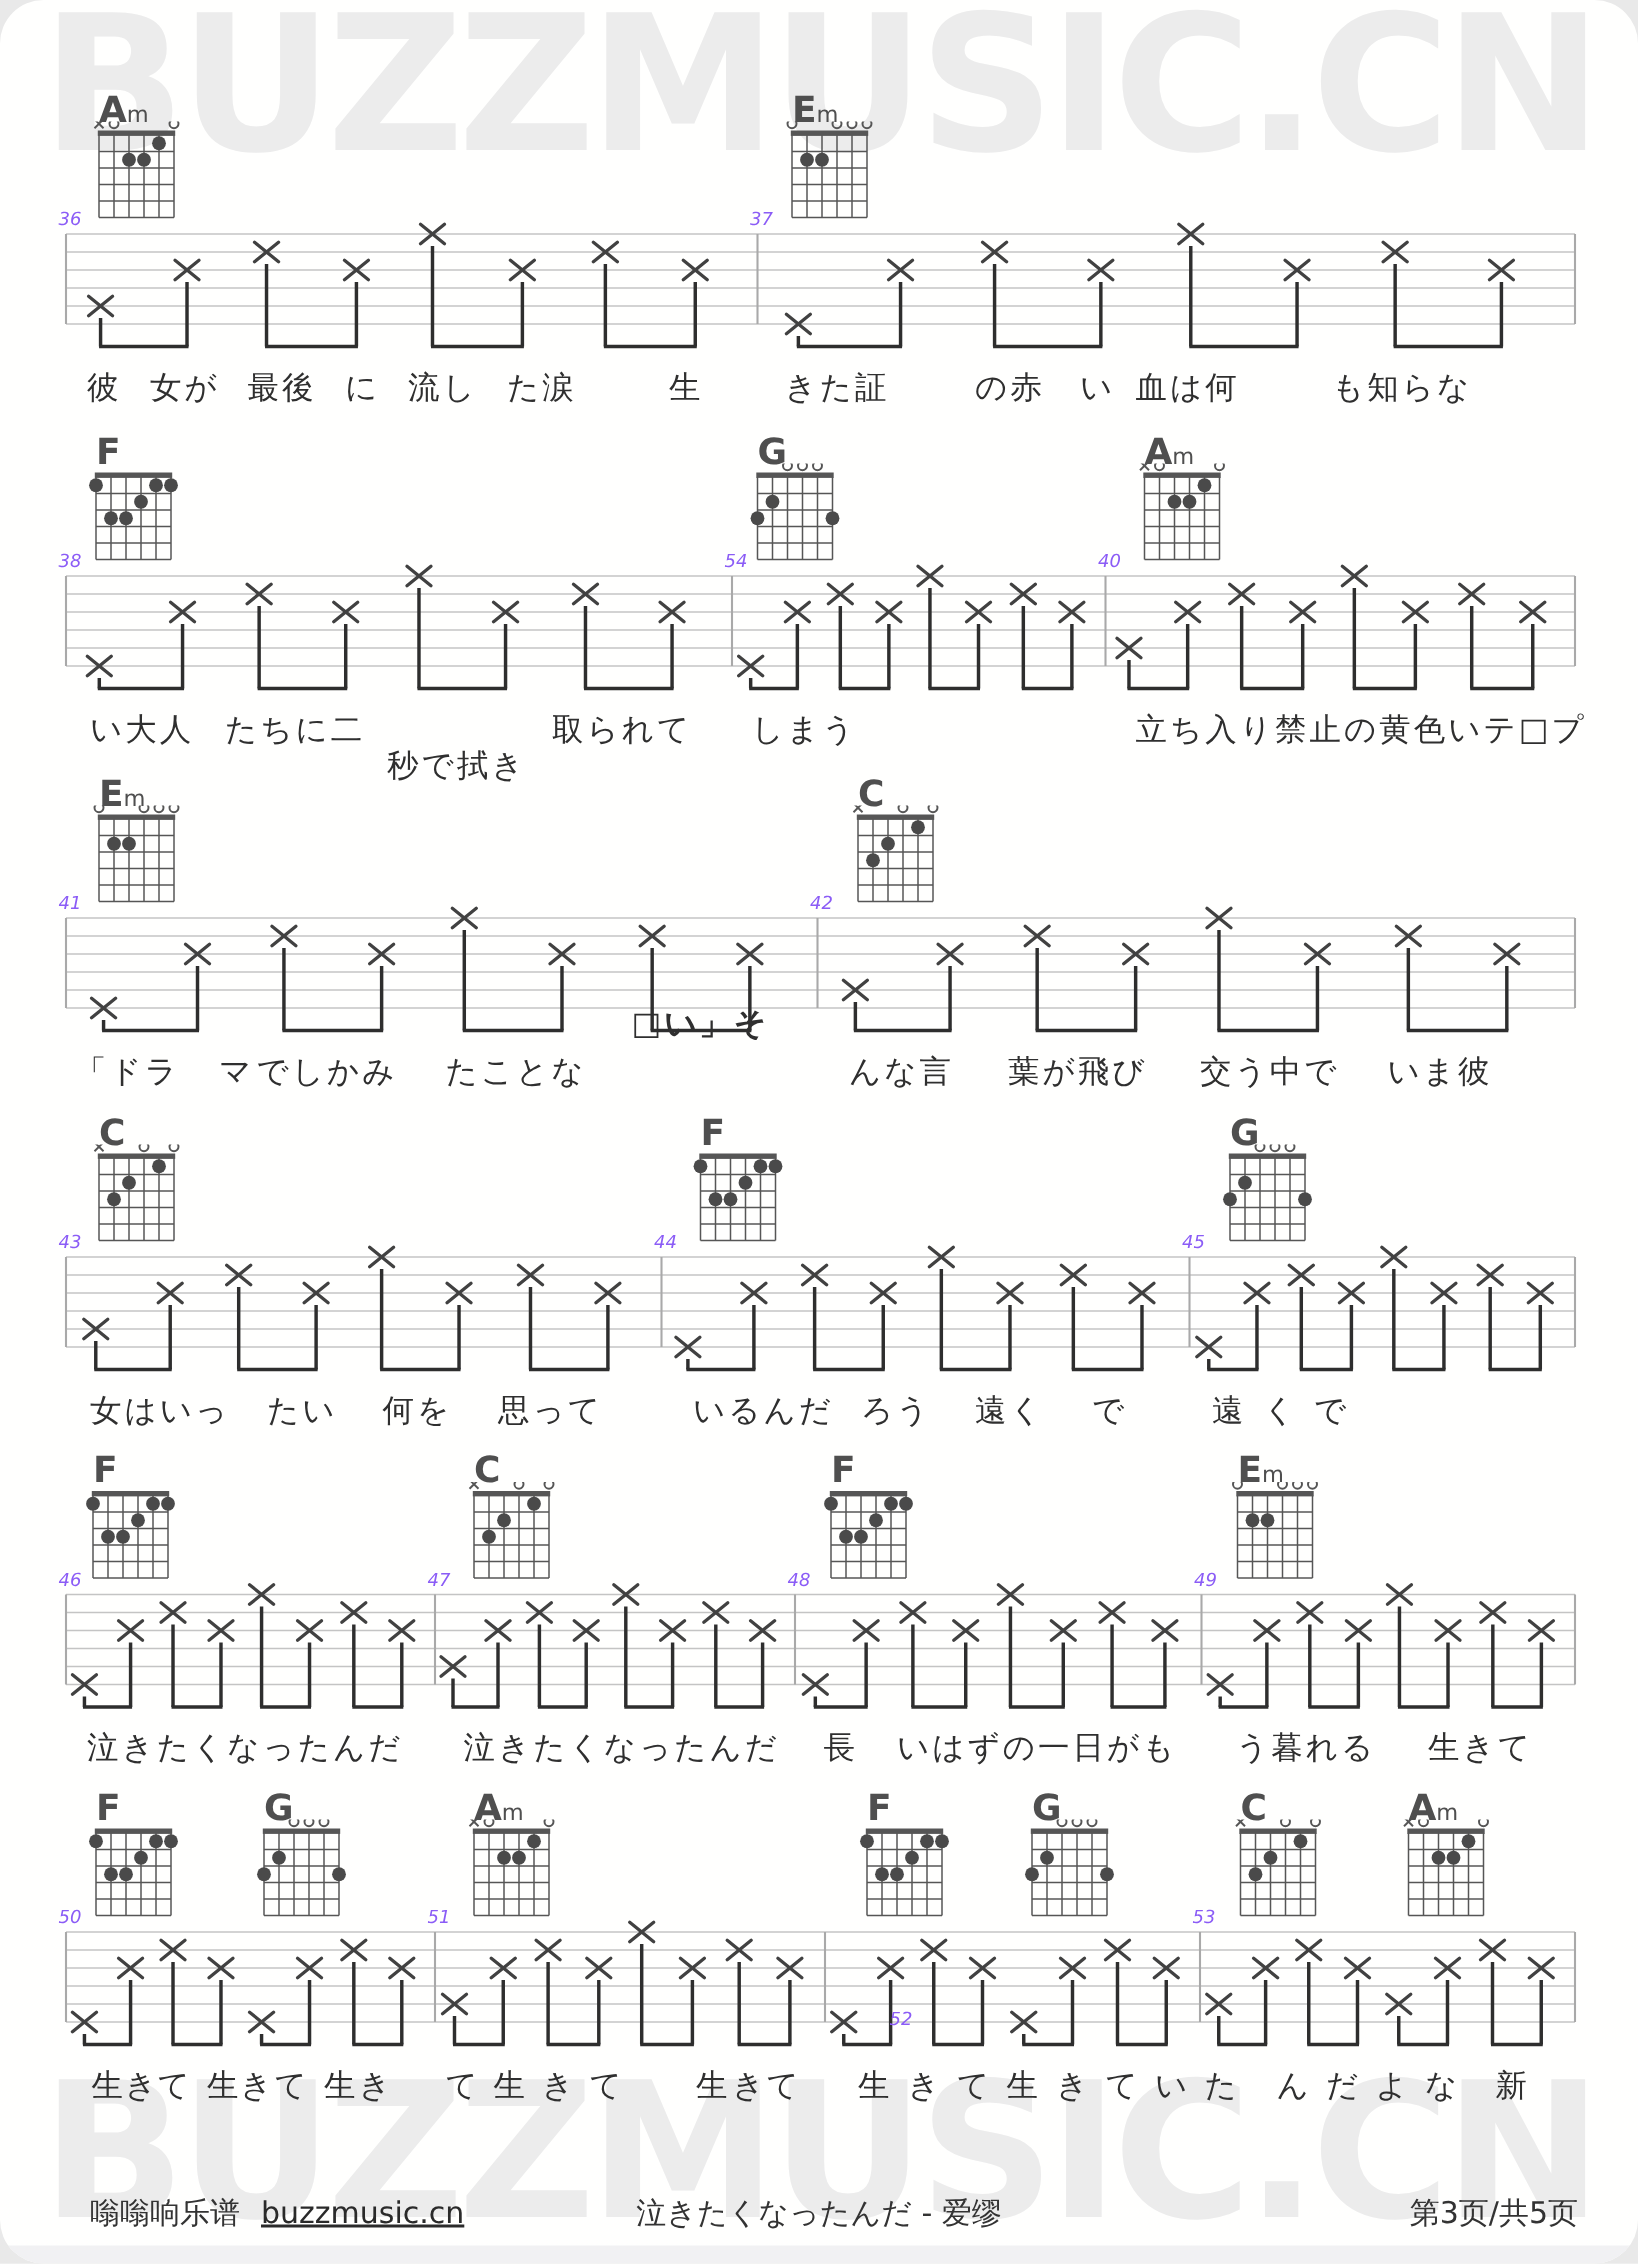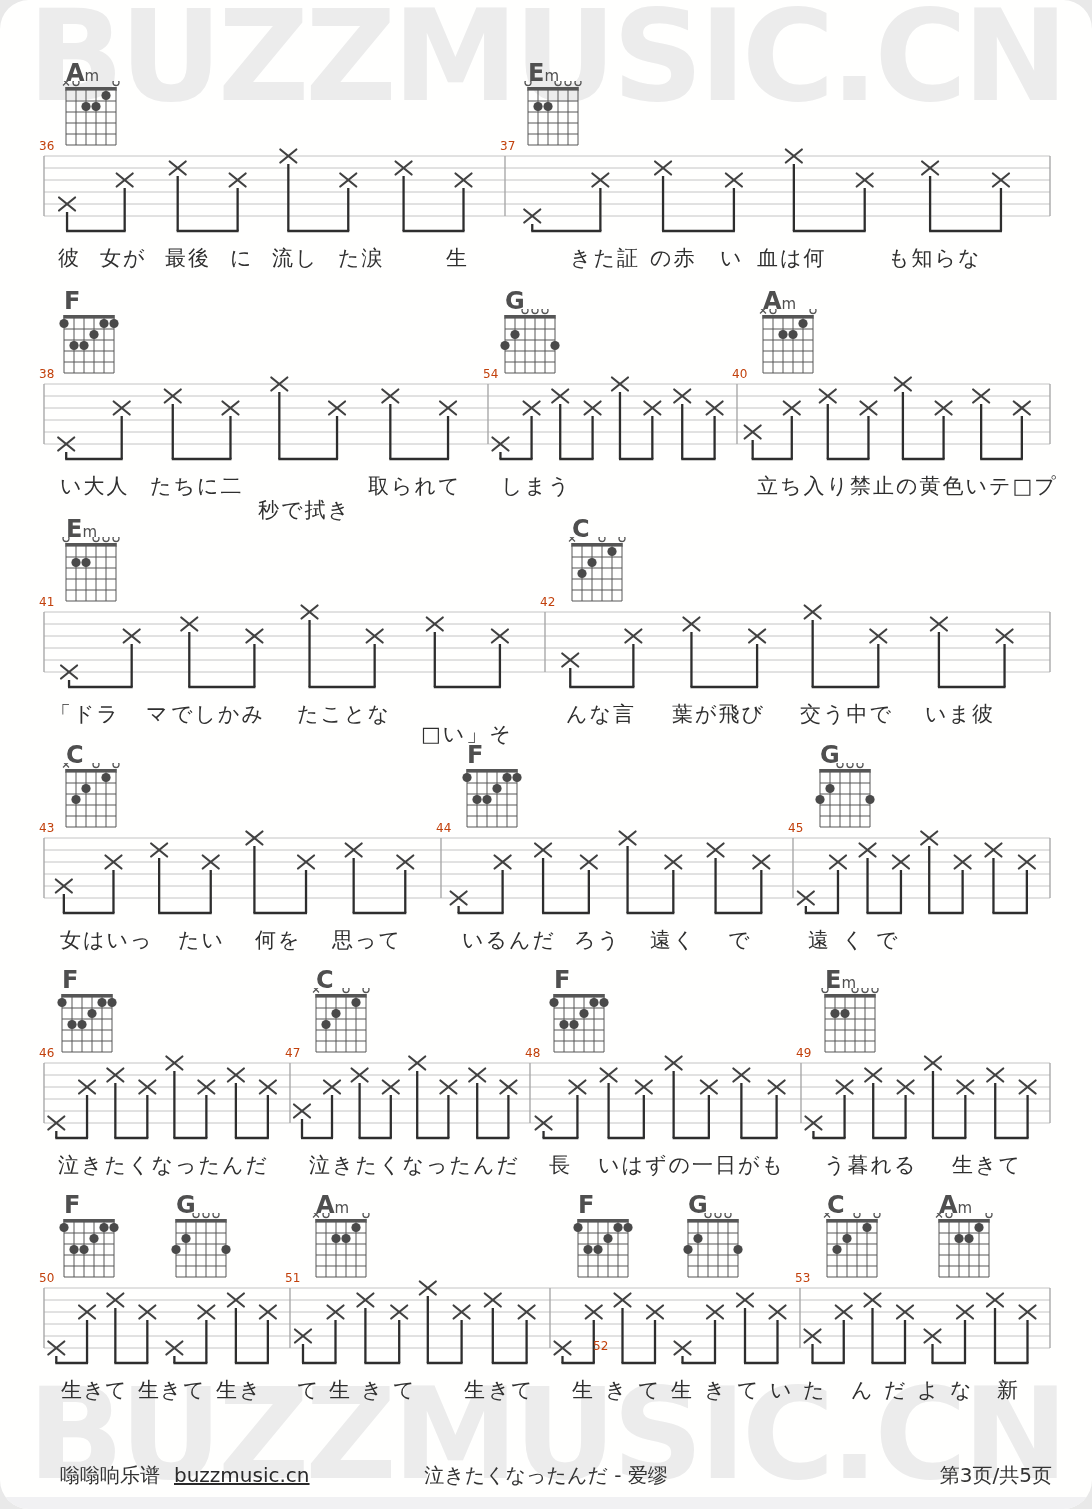--- a/index.html
+++ b/index.html
@@ -3,21 +3,21 @@
 <meta charset="utf-8">
 <style>
   html,body{margin:0;padding:0;background:#e9e9e9;}
   #page{position:relative;width:1092px;height:1509px;background:#fffffe;overflow:hidden;
         font-family:"DejaVu Sans","Liberation Sans",sans-serif;margin:0 auto;border-radius:29px;}
   .watermark{position:absolute;left:0;width:100%;text-align:center;white-space:nowrap;
              font-weight:bold;font-size:126px;letter-spacing:-4px;color:#ececec;
              line-height:1;user-select:none;}
   #wm-top{top:-6px;}
   #wm-bottom{top:1372px;}
-  .mnum{position:absolute;font-size:12px;color:#c2410c;}
+  .mnum{position:absolute;font-size:12px;color:#8b5cf6;font-style:italic;}
   .chord-label{position:absolute;width:50px;text-align:left;color:#4f4f4f;white-space:nowrap;}
   .chord-label b{font-size:24px;font-weight:bold;}
   .chord-label small{font-size:15px;font-weight:normal;}
   .lyric{position:absolute;font-size:21px;color:#2f2f2f;letter-spacing:2px;white-space:nowrap;}
   svg.rowsvg{position:absolute;left:0;width:1092px;height:162px;}
   #footer{position:absolute;left:0;top:1462px;width:100%;height:34px;font-size:20px;color:#333;}
   #footer-left{position:absolute;left:60px;top:0;}
   #footer-left a{color:#2a2a2a;text-decoration:underline;margin-left:14px;cursor:pointer;}
   #footer-center{position:absolute;left:0;right:0;top:0;text-align:center;}
   #footer-right{position:absolute;right:40px;top:0;}
@@ -143,21 +143,21 @@
       <span class="mnum" style="left: 500px; top: 139px;">37</span>
       <span class="chord-label" style="left: 66px; top: 59px;"><b>A</b><small>m</small></span>
       <span class="chord-label" style="left: 528px; top: 59px;"><b>E</b><small>m</small></span>
       <span class="lyric" style="left: 58px; top: 244px;">彼</span>
       <span class="lyric" style="left: 100px; top: 244px;">女が</span>
       <span class="lyric" style="left: 165px; top: 244px;">最後</span>
       <span class="lyric" style="left: 230px; top: 244px;">に</span>
       <span class="lyric" style="left: 272px; top: 244px;">流し</span>
       <span class="lyric" style="left: 338px; top: 244px;">た涙</span>
       <span class="lyric" style="left: 446px; top: 244px;">生</span>
-      <span class="lyric" style="left: 523px; top: 244px; margin-left: 47px;">きた証</span>
+      <span class="lyric" style="left: 523px; top: 244px;">きた証</span>
       <span class="lyric" style="left: 650px; top: 244px;">の赤</span>
       <span class="lyric" style="left: 720px; top: 244px;">い</span>
       <span class="lyric" style="left: 757px; top: 244px;">血は何</span>
       <span class="lyric" style="left: 888px; top: 244px;">も知らな</span>
       <svg class="rowsvg" viewBox="0 0 1092 162" style="top: 309px;">
         <line x1="44" y1="75" x2="1050" y2="75" stroke="#c4c4c4" stroke-width="1"></line>
         <line x1="44" y1="87" x2="1050" y2="87" stroke="#c4c4c4" stroke-width="1"></line>
         <line x1="44" y1="99" x2="1050" y2="99" stroke="#c4c4c4" stroke-width="1"></line>
         <line x1="44" y1="111" x2="1050" y2="111" stroke="#c4c4c4" stroke-width="1"></line>
         <line x1="44" y1="123" x2="1050" y2="123" stroke="#c4c4c4" stroke-width="1"></line>
@@ -433,21 +433,21 @@
         </g>
       </svg>
       <span class="mnum" style="left: 39px; top: 595px;">41</span>
       <span class="mnum" style="left: 540px; top: 595px;">42</span>
       <span class="chord-label" style="left: 66px; top: 515px;"><b>E</b><small>m</small></span>
       <span class="chord-label" style="left: 572px; top: 515px;"><b>C</b></span>
       <span class="lyric" style="left: 50px; top: 700px;">「ドラ</span>
       <span class="lyric" style="left: 146px; top: 700px;">マ</span>
       <span class="lyric" style="left: 171px; top: 700px;">でしかみ</span>
       <span class="lyric" style="left: 297px; top: 700px;">たことな</span>
-      <span class="lyric" style="left: 421px; top: 720px;">□い」そ</span>
+      <span class="lyric" style="left: 421px; top: 668px; font-weight: bold;">□い」そ</span>
       <span class="lyric" style="left: 566px; top: 700px;">んな言</span>
       <span class="lyric" style="left: 672px; top: 700px;">葉が飛び</span>
       <span class="lyric" style="left: 800px; top: 700px;">交う中で</span>
       <span class="lyric" style="left: 925px; top: 700px;">いま彼</span>
       <svg class="rowsvg" viewBox="0 0 1092 162" style="top: 763px;">
         <line x1="44" y1="75" x2="1050" y2="75" stroke="#c4c4c4" stroke-width="1"></line>
         <line x1="44" y1="87" x2="1050" y2="87" stroke="#c4c4c4" stroke-width="1"></line>
         <line x1="44" y1="99" x2="1050" y2="99" stroke="#c4c4c4" stroke-width="1"></line>
         <line x1="44" y1="111" x2="1050" y2="111" stroke="#c4c4c4" stroke-width="1"></line>
         <line x1="44" y1="123" x2="1050" y2="123" stroke="#c4c4c4" stroke-width="1"></line>

